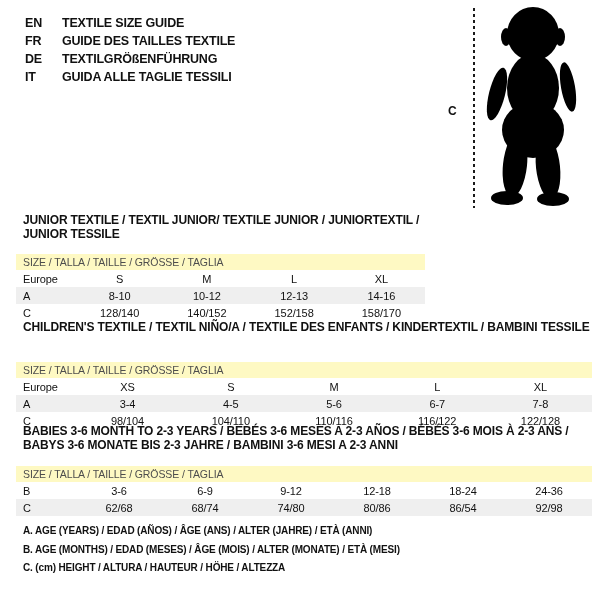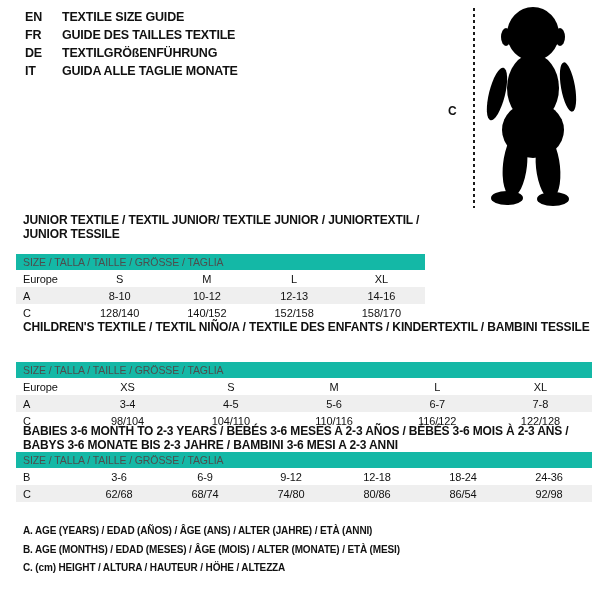--- a/index.html
+++ b/index.html
@@ -2,38 +2,38 @@
 <html><head>
 <meta charset="utf-8">
 <style>
   html,body{margin:0;padding:0}
   body{
     width:600px;height:600px;position:relative;overflow:hidden;
     background:#ffffff;color:#111;
     font-family:"Liberation Sans", sans-serif;
   }
   
-  .lang-block{position:absolute;left:25px;top:10px}
+  .lang-block{position:absolute;left:25px;top:16px}
   .lang-row{display:flex;align-items:baseline;height:18px;font-weight:700;font-size:12.5px;letter-spacing:-0.2px}
   .lang-code{flex:0 0 37px}
   
   .dash-line{position:absolute;left:473px;top:8px;width:2px;height:200px;
     background:repeating-linear-gradient(to bottom,#1a1a1a 0 3px,transparent 3px 6px)}
   .figure-label{position:absolute;left:448px;top:104px;font-weight:700;font-size:12px}
   .figure-svg{position:absolute;left:482px;top:4px}
   
   .tsec{position:absolute;left:16px}
   .ttitle{font-weight:700;font-size:12px;letter-spacing:-0.15px;margin:0 0 0 7px;line-height:14px}
   #tsec0{top:213px;width:409px}
   #tsec1{top:320px;width:576px}
   #tsec2{top:424px;width:576px}
   #tsec0 .ttitle{margin-bottom:13px}
   #tsec1 .ttitle{margin-bottom:28px}
-  #tsec2 .ttitle{}
-  .size-bar{height:16px;line-height:16px;background:#14b8a6;color:#4d4d4d;
+  #tsec2 .ttitle{margin-bottom:14px}
+  .size-bar{height:16px;line-height:16px;background:#fef9c3;color:#4d4d4d;
     font-size:10.5px;padding-left:7px;letter-spacing:-0.1px}
   .trow{display:grid;height:17px;align-items:center;font-size:11px;letter-spacing:-0.1px}
   .tbl .trow:nth-child(odd){background:#efefef}
   .cell-label{padding-left:7px}
   .cell-val{text-align:center}
   
   .notes{position:absolute;left:23px;top:522px;font-weight:700;font-size:10px;
     line-height:18.5px;letter-spacing:-0.15px}
 </style>
 </head>
@@ -47,21 +47,21 @@
     <div class="lang-row">
       <span class="lang-code">FR</span>
       <span class="lang-label">GUIDE DES TAILLES TEXTILE</span>
     </div>
     <div class="lang-row">
       <span class="lang-code">DE</span>
       <span class="lang-label">TEXTILGRÖßENFÜHRUNG</span>
     </div>
     <div class="lang-row">
       <span class="lang-code">IT</span>
-      <span class="lang-label">GUIDA ALLE TAGLIE MONATE</span>
+      <span class="lang-label">GUIDA ALLE TAGLIE TESSILI</span>
     </div>
   </div>
 
 <div class="dash-line"></div>
 <div class="figure-label">C</div>
 <svg class="figure-svg" width="98" height="206" viewBox="0 0 98 206" aria-hidden="true">
   <g fill="#000000">
     <ellipse cx="51" cy="30" rx="26" ry="27"></ellipse>
     <ellipse cx="24" cy="33" rx="5" ry="9"></ellipse>
     <ellipse cx="78" cy="33" rx="5" ry="9"></ellipse>

